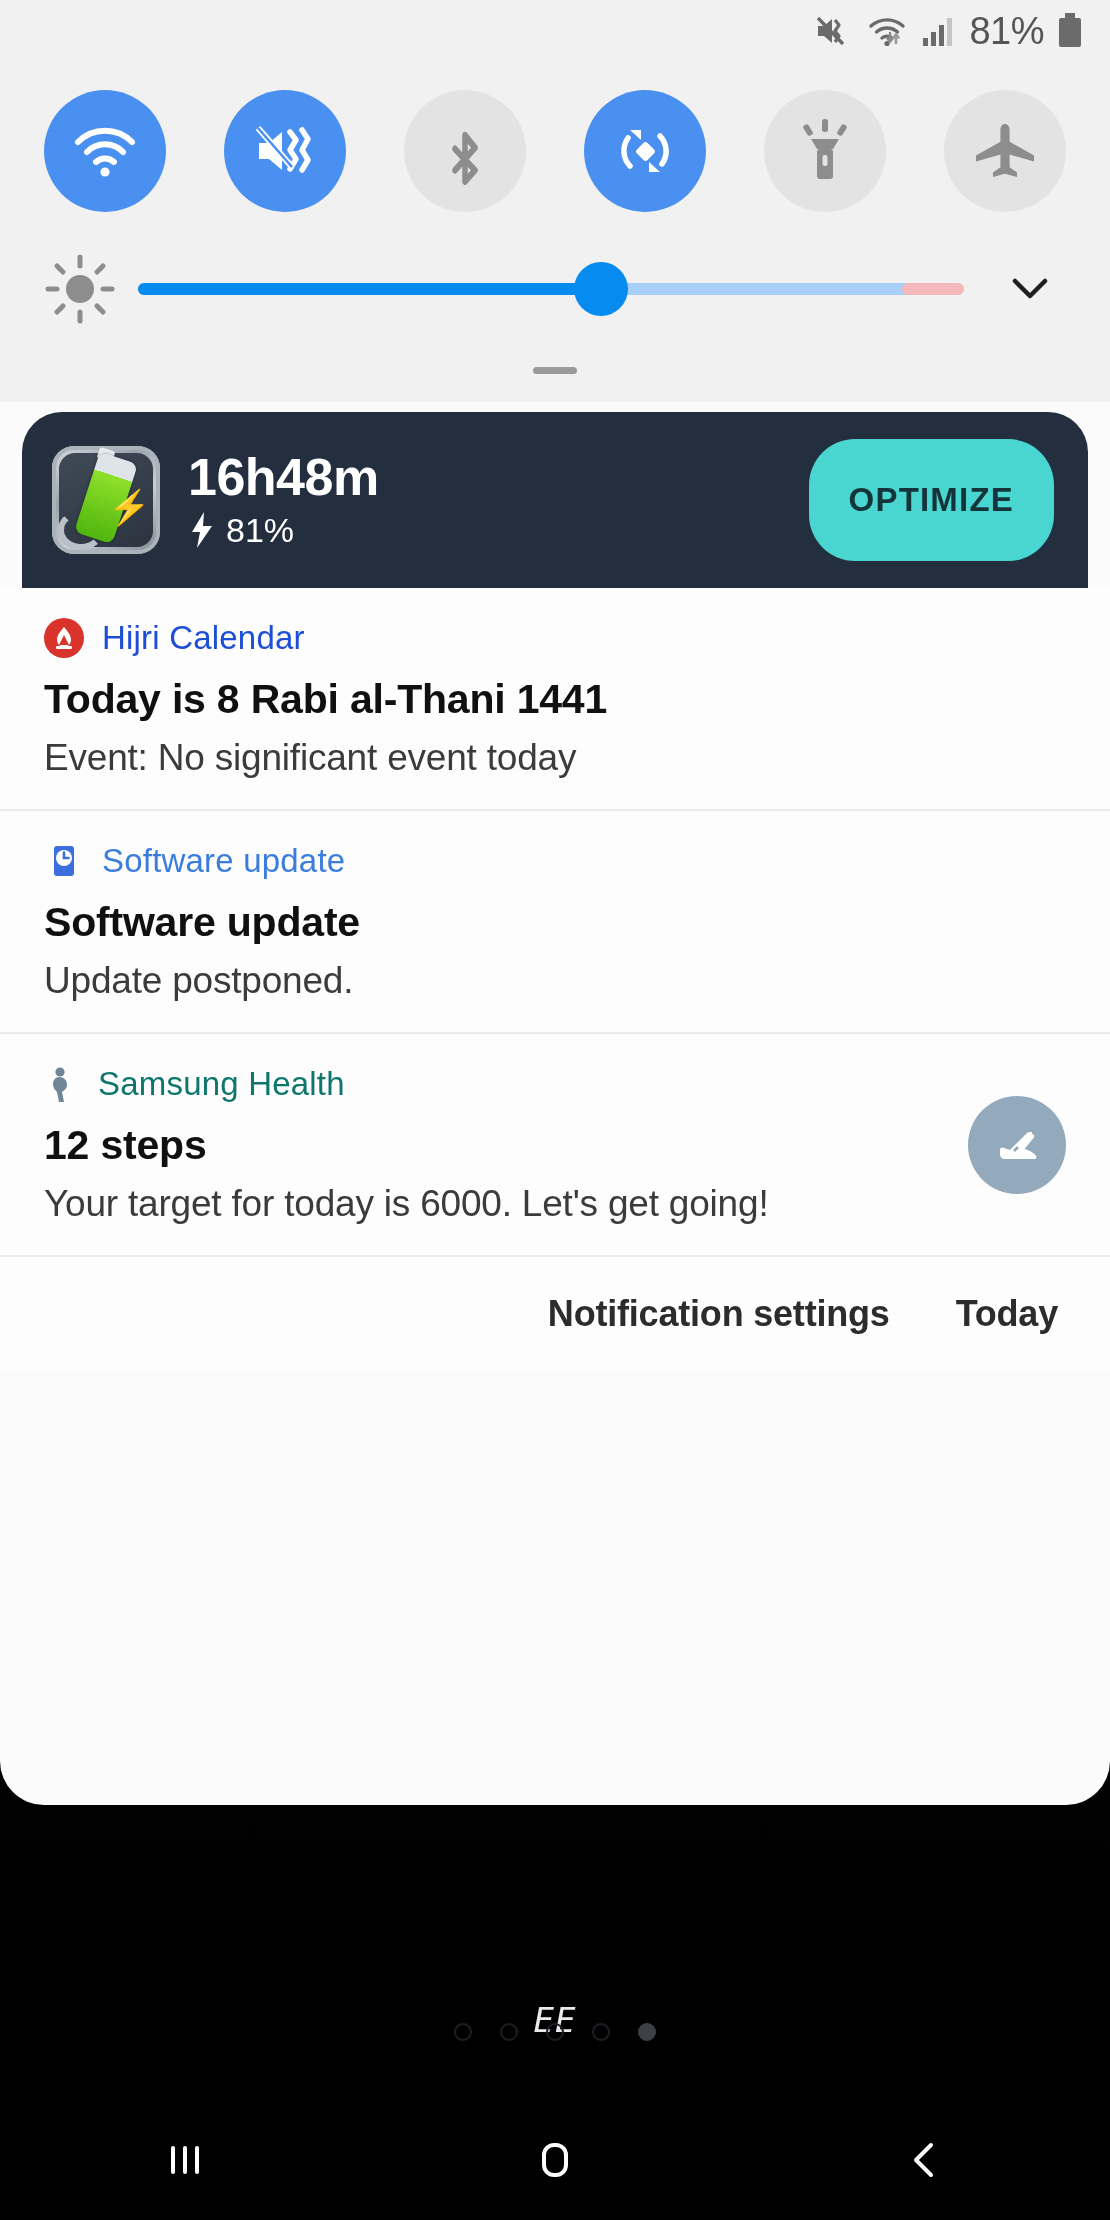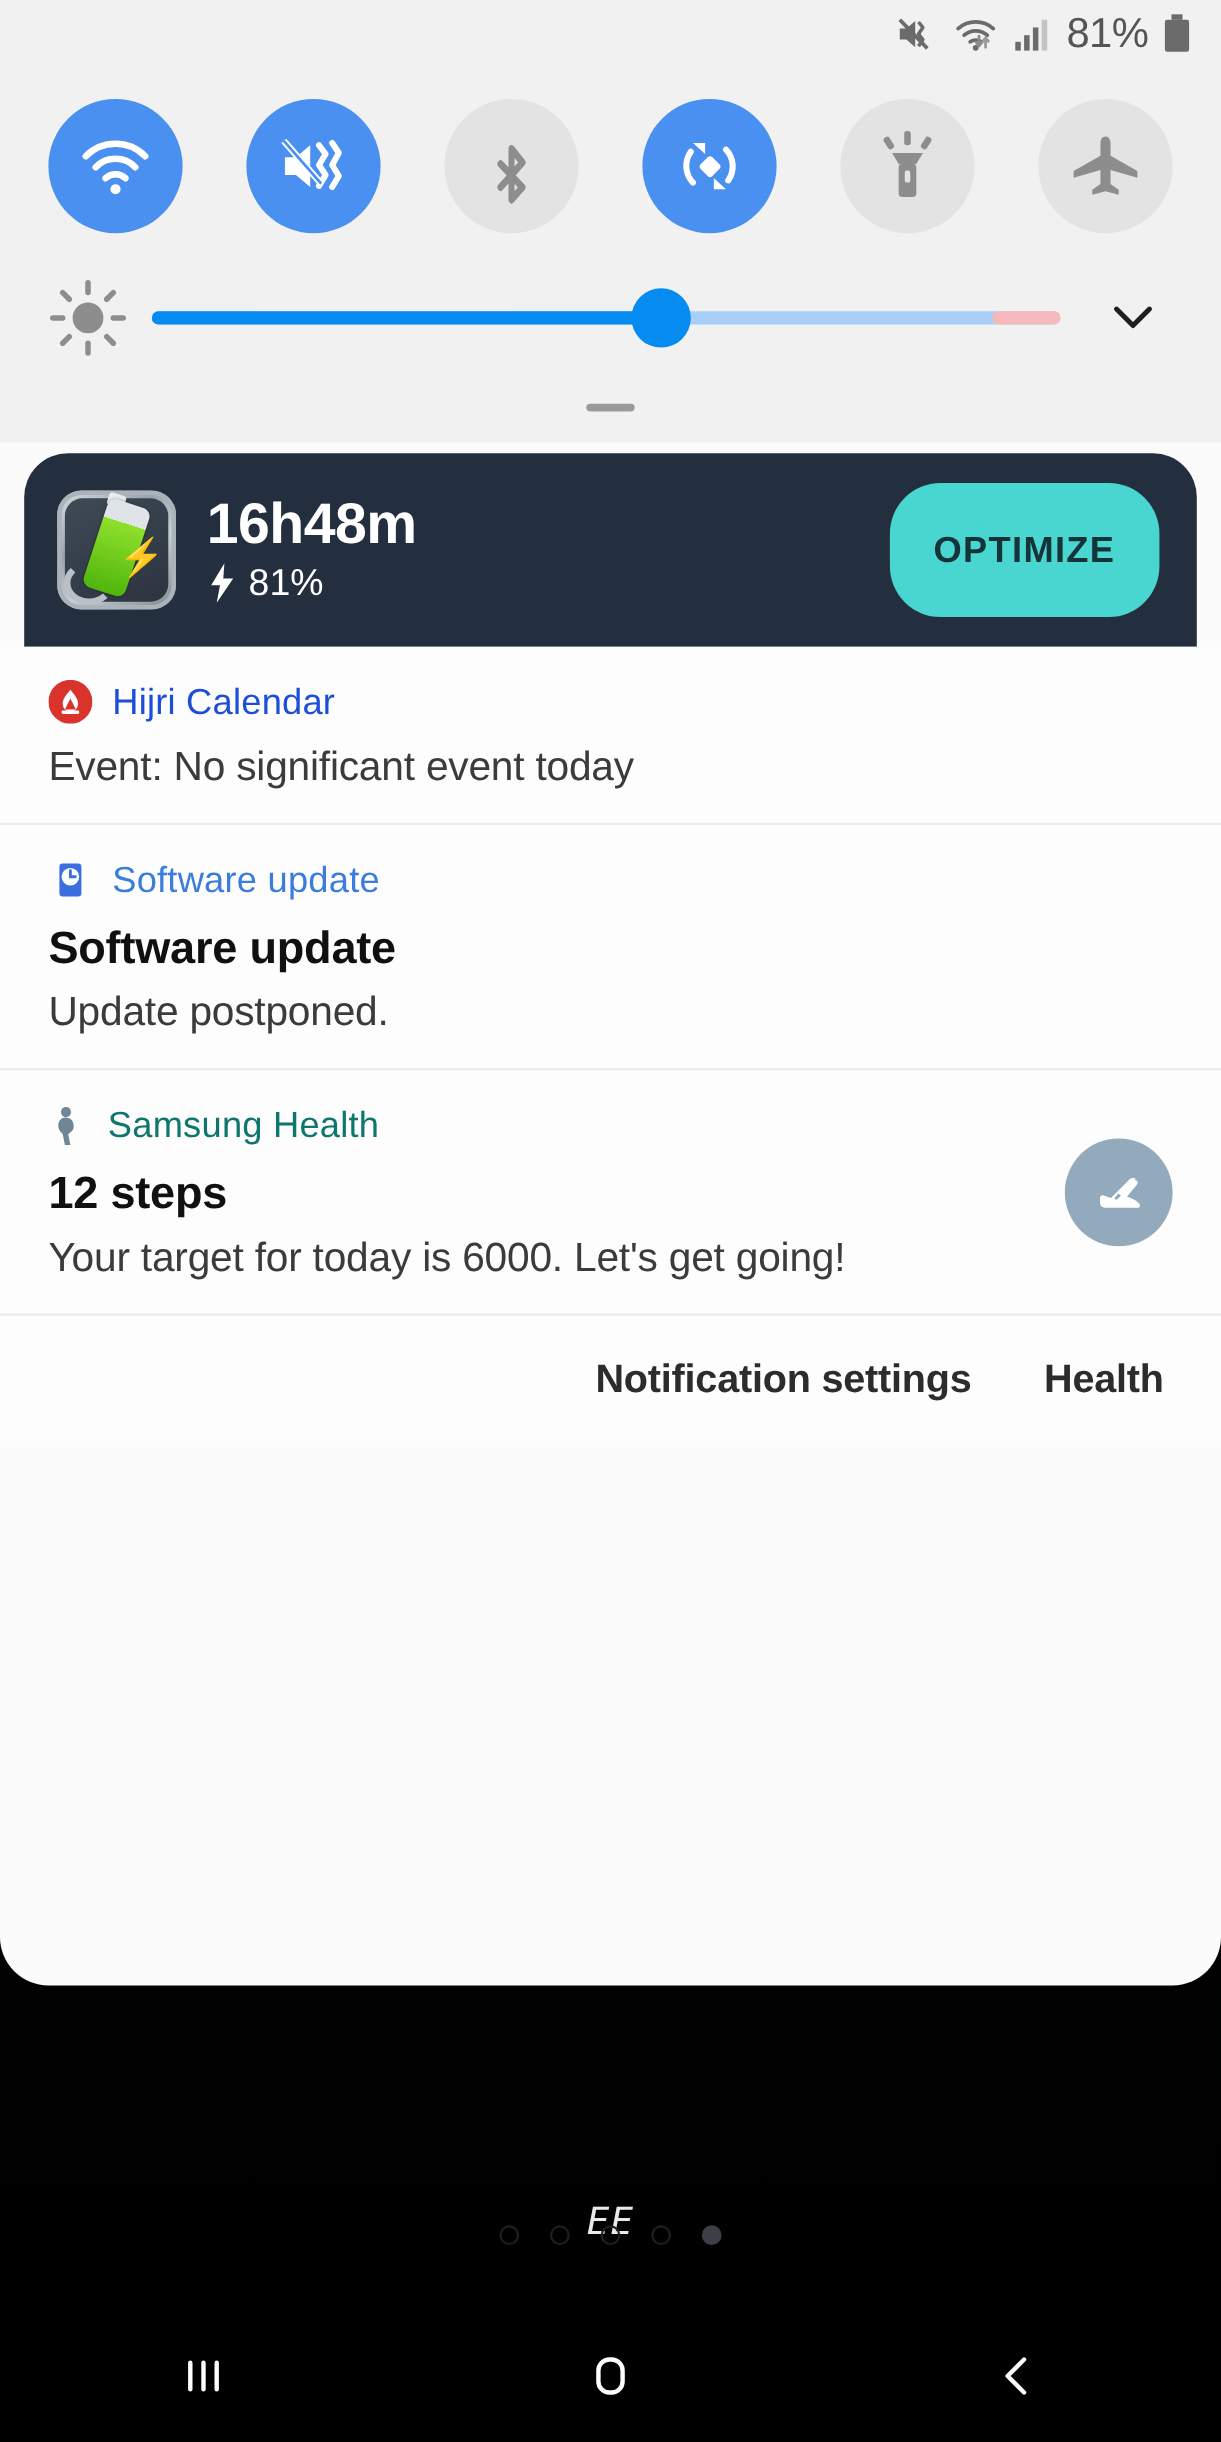--- a/index.html
+++ b/index.html
@@ -337,20 +337,21 @@
     <div class="notif">
       <div class="notif-app">
         <svg width="40" height="40" viewBox="0 0 40 40">
           <rect width="40" height="40" rx="20" fill="#d9332c"></rect>
           <path d="M20 9 c4 5 7 8 7 13 a7 7 0 0 1 -14 0 c0-5 3-8 7-13 z" fill="#fff"></path>
           <path d="M20 17 l5 10 h-10 z" fill="#d9332c"></path>
           <rect x="12" y="28" width="16" height="3" rx="1.2" fill="#fff"></rect>
         </svg>
         <span class="notif-app-name" style="color:#1d4ed8">Hijri Calendar</span>
       </div>
+      <div class="notif-title">Today is 8 Rabi al-Thani 1441</div>
       <div class="notif-body">Event: No significant event today</div>
     </div>
 
     <div class="notif">
       <div class="notif-app">
         <svg width="40" height="40" viewBox="0 0 40 40">
           <rect x="10" y="5" width="20" height="30" rx="3" fill="#3b6fe0"></rect>
           <circle cx="20" cy="17" r="8" fill="#fff"></circle>
           <path d="M20 11.5 v5.5 h4.5" fill="none" stroke="#3b6fe0" stroke-width="2.6" stroke-linecap="round"></path>
         </svg>
@@ -374,15 +375,15 @@
         <svg width="58" height="58" viewBox="0 0 58 58">
           <path fill="#ffffff" d="M44 18 c2 0 3 2 1.5 4 l-9 11 c4 1 8 3 11 6 c1.5 1.5 1 4 -1.5 4 H17 c-3 0 -5-2 -5-5 v-4 c0-2 2-3 4-2 l6 2 l17-17 c1.5-1.5 3.5-1 5-1 z"></path>
           <path fill="#93aabd" d="M25 34 l4-4 l2 2 l-4 4 z"></path>
         </svg>
       </div>
     </div>
   </div>
 
   <div id="notif-footer">
     <span class="footer-action">Notification settings</span>
-    <span class="footer-action">Health</span>
+    <span class="footer-action">Today</span>
   </div>
 </div>
 
 </body></html>

